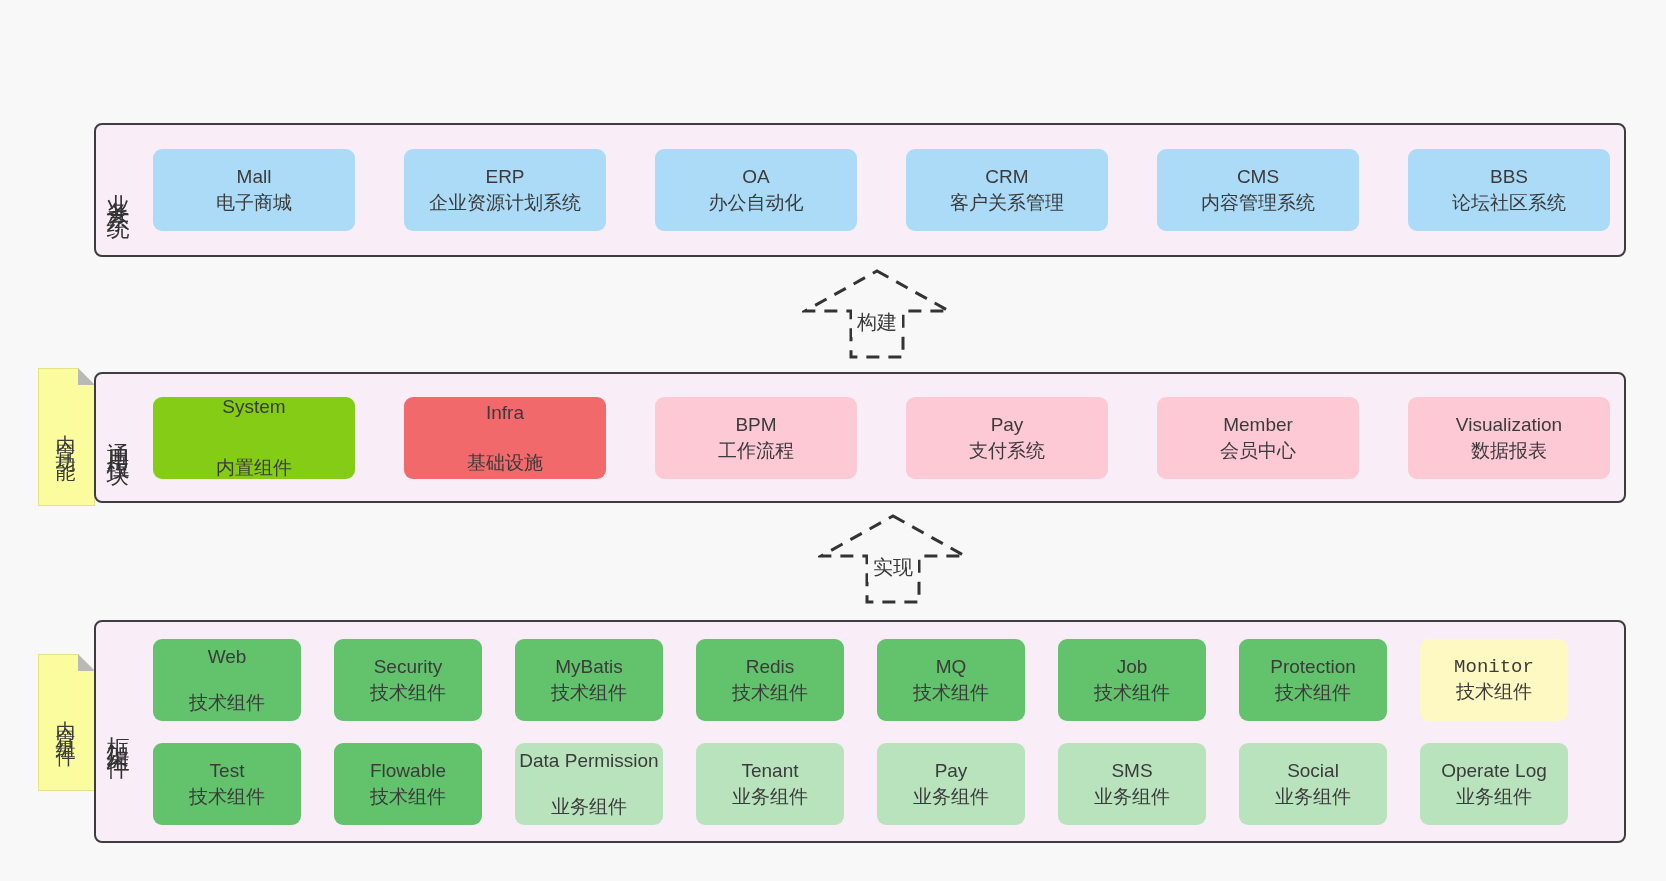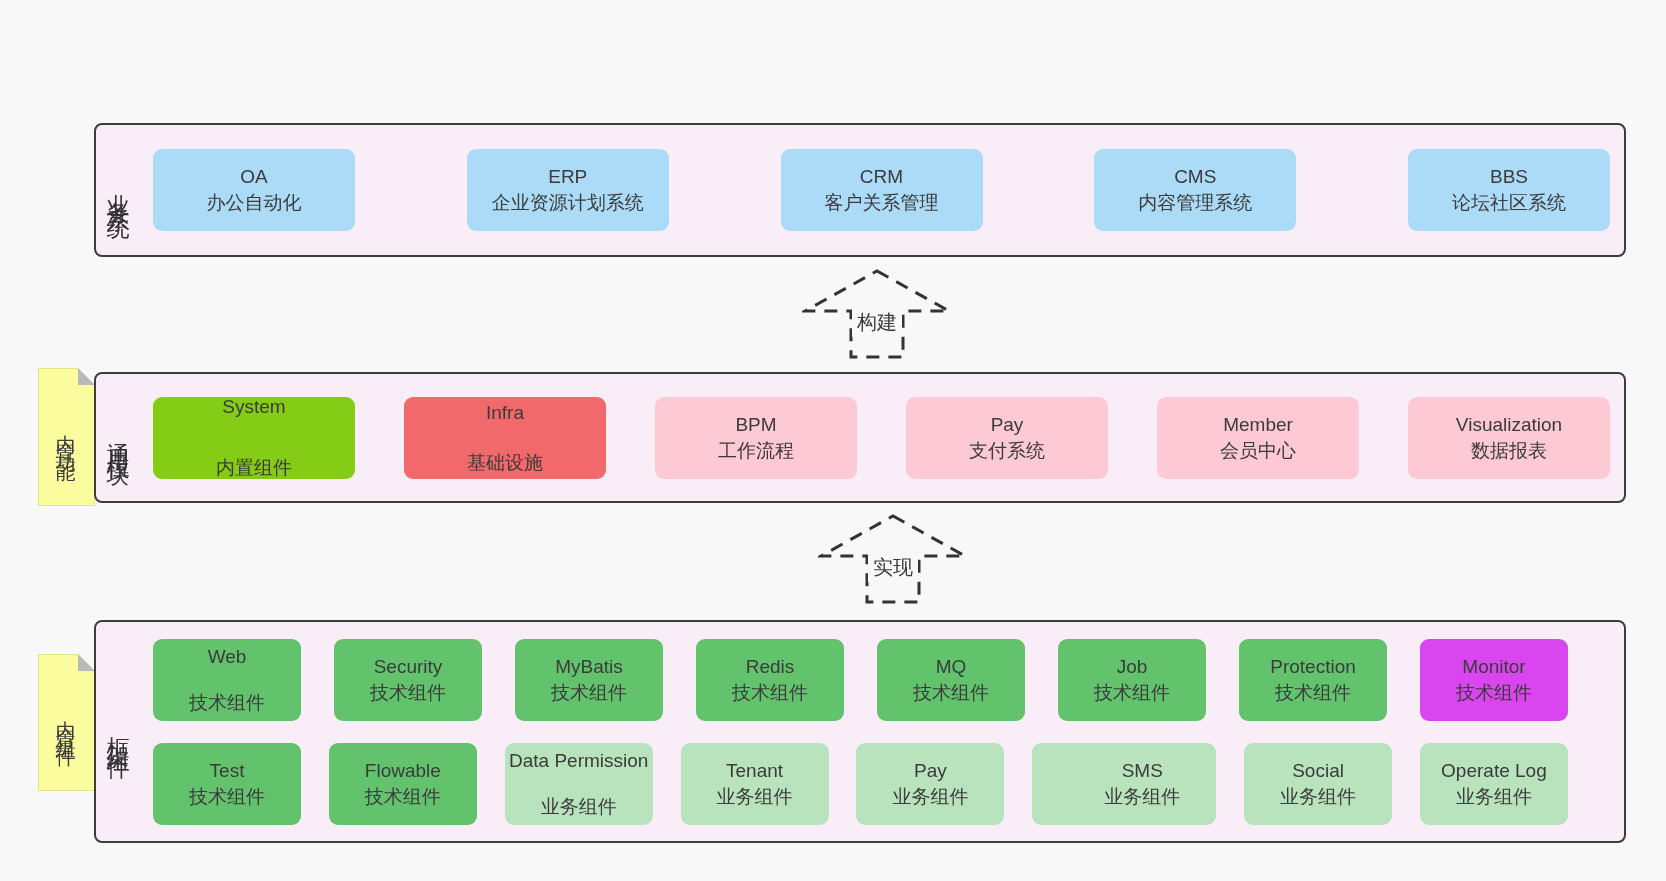--- a/index.html
+++ b/index.html
@@ -91,26 +91,30 @@
     <svg viewBox="0 0 150 92">
       <path d="M75,3 L147,43 L101,43 L101,89 L49,89 L49,43 L3,43 Z" fill="none" stroke="#333333" stroke-width="3" stroke-dasharray="13 9"></path>
     </svg>
     <span class="arrow-label">实现</span>
   </div>
 
   <section class="band" style="top:123px;height:130px;">
     <div class="band-label">业务系统</div>
     <div class="band-content wide">
         <div class="box big" style="background: rgb(171, 219, 247);">
+          <div class="box-title">Mall</div>
+          <div class="box-subtitle">电子商城</div>
+        </div>
+        <div class="box big" style="background: rgb(171, 219, 247);">
+          <div class="box-title">ERP</div>
+          <div class="box-subtitle">企业资源计划系统</div>
+        </div>
+        <div class="box big" style="background: rgb(171, 219, 247);">
           <div class="box-title">OA</div>
           <div class="box-subtitle">办公自动化</div>
-        </div>
-        <div class="box big" style="background: rgb(171, 219, 247);">
-          <div class="box-title">ERP</div>
-          <div class="box-subtitle">企业资源计划系统</div>
         </div>
         <div class="box big" style="background: rgb(171, 219, 247);">
           <div class="box-title">CRM</div>
           <div class="box-subtitle">客户关系管理</div>
         </div>
         <div class="box big" style="background: rgb(171, 219, 247);">
           <div class="box-title">CMS</div>
           <div class="box-subtitle">内容管理系统</div>
         </div>
         <div class="box big" style="background: rgb(171, 219, 247);">
@@ -175,21 +179,21 @@
             <div class="box-subtitle">技术组件</div>
           </div>
           <div class="box small" style="background: rgb(98, 195, 108);">
             <div class="box-title">Job</div>
             <div class="box-subtitle">技术组件</div>
           </div>
           <div class="box small" style="background: rgb(98, 195, 108);">
             <div class="box-title">Protection</div>
             <div class="box-subtitle">技术组件</div>
           </div>
-          <div class="box small" style="background: #d946ef;">
+          <div class="box small" style="background: #fef9c3; font-family: Liberation Mono, monospace;">
             <div class="box-title">Monitor</div>
             <div class="box-subtitle">技术组件</div>
           </div>
         </div>
       <div class="band-row">
           <div class="box small" style="background: rgb(98, 195, 108);">
             <div class="box-title">Test</div>
             <div class="box-subtitle">技术组件</div>
           </div>
           <div class="box small" style="background: rgb(98, 195, 108);">
@@ -201,21 +205,21 @@
             <div class="box-subtitle">业务组件</div>
           </div>
           <div class="box small" style="background: rgb(184, 227, 188);">
             <div class="box-title">Tenant</div>
             <div class="box-subtitle">业务组件</div>
           </div>
           <div class="box small" style="background: rgb(184, 227, 188);">
             <div class="box-title">Pay</div>
             <div class="box-subtitle">业务组件</div>
           </div>
-          <div class="box small" style="background: rgb(184, 227, 188); padding-left: 36px;">
+          <div class="box small" style="background: rgb(184, 227, 188);">
             <div class="box-title">SMS</div>
             <div class="box-subtitle">业务组件</div>
           </div>
           <div class="box small" style="background: rgb(184, 227, 188);">
             <div class="box-title">Social</div>
             <div class="box-subtitle">业务组件</div>
           </div>
           <div class="box small" style="background: rgb(184, 227, 188);">
             <div class="box-title">Operate Log</div>
             <div class="box-subtitle">业务组件</div>

